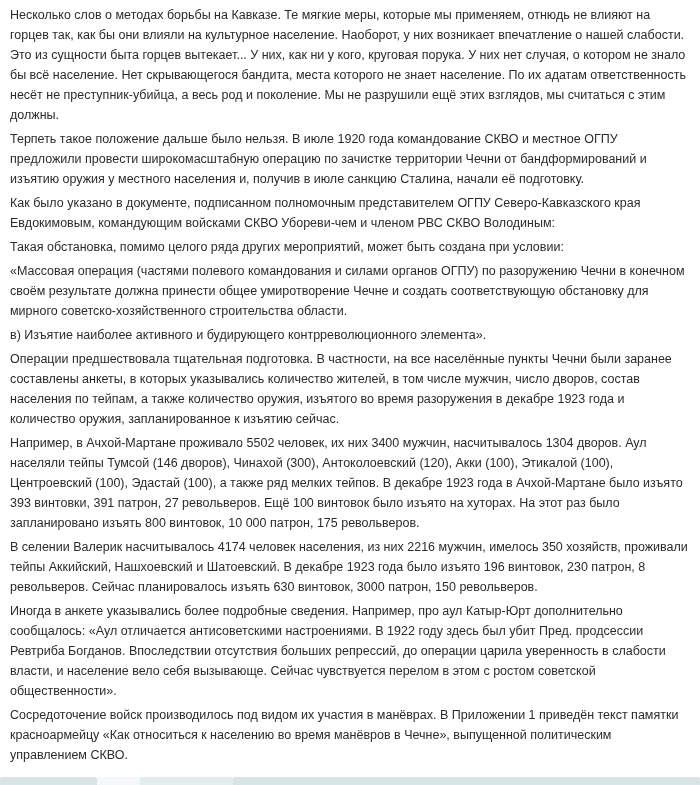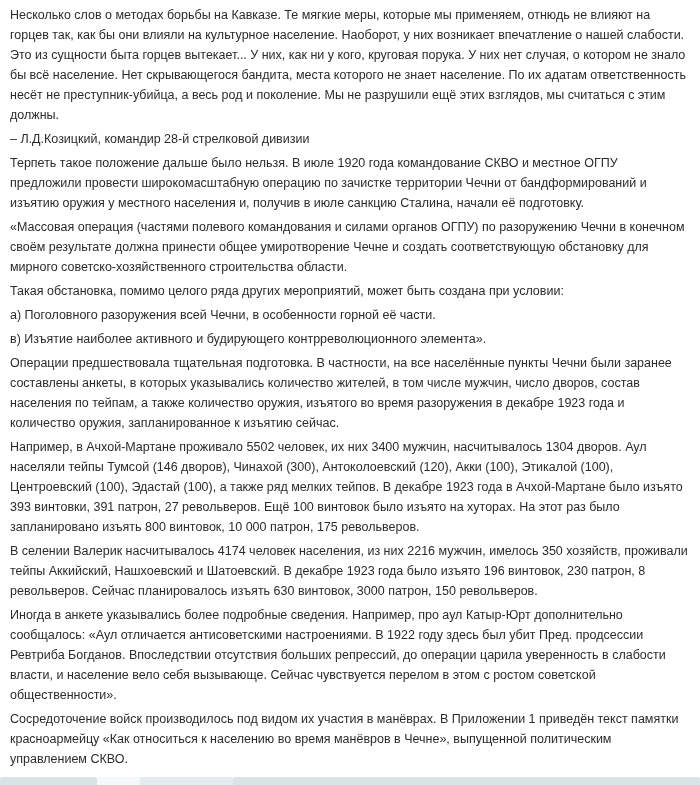--- a/index.html
+++ b/index.html
@@ -53,25 +53,24 @@
     height: 100%;
     background: var(--strip, #d9e4e9);
     border-radius: 2px 2px 0 0;
   }
 </style>
 </head>
 <body>
 
 <div class="article">
   <p>Несколько слов о методах борьбы на Кавказе. Те мягкие меры, которые мы применяем, отнюдь не влияют на горцев так, как бы они влияли на культурное население. Наоборот, у них возникает впечатление о нашей слабости. Это из сущности быта горцев вытекает... У них, как ни у кого, круговая порука. У них нет случая, о котором не знало бы всё население. Нет скрывающегося бандита, места которого не знает население. По их адатам ответственность несёт не преступник-убийца, а весь род и поколение. Мы не разрушили ещё этих взглядов, мы считаться с этим должны.</p>
-  <p>– Л.Д.Козицкий, командир 28-й стрелковой дивизии</p>
   <p>Терпеть такое положение дальше было нельзя. В июле 1920 года командование СКВО и местное ОГПУ предложили провести широкомасштабную операцию по зачистке территории Чечни от бандформирований и изъятию оружия у местного населения и, получив в июле санкцию Сталина, начали её подготовку.</p>
+  <p>Как было указано в документе, подписанном полномочным представителем ОГПУ Северо-Кавказского края Евдокимовым, командующим войсками СКВО Убореви-чем и членом РВС СКВО Володиным:</p>
+  <p>Такая обстановка, помимо целого ряда других мероприятий, может быть создана при условии:</p>
   <p>«Массовая операция (частями полевого командования и силами органов ОГПУ) по разоружению Чечни в конечном своём результате должна принести общее умиротворение Чечне и создать соответствующую обстановку для мирного советско-хозяйственного строительства области.</p>
-  <p>Такая обстановка, помимо целого ряда других мероприятий, может быть создана при условии:</p>
-  <p>а) Поголовного разоружения всей Чечни, в особенности горной её части.</p>
   <p>в) Изъятие наиболее активного и будирующего контрреволюционного элемента».</p>
   <p>Операции предшествовала тщательная подготовка. В частности, на все населённые пункты Чечни были заранее составлены анкеты, в которых указывались количество жителей, в том числе мужчин, число дворов, состав населения по тейпам, а также количество оружия, изъятого во время разоружения в декабре 1923 года и количество оружия, запланированное к изъятию сейчас.</p>
   <p>Например, в Ачхой-Мартане проживало 5502 человек, их них 3400 мужчин, насчитывалось 1304 дворов. Аул населяли тейпы Тумсой (146 дворов), Чинахой (300), Антоколоевский (120), Акки (100), Этикалой (100), Центроевский (100), Эдастай (100), а также ряд мелких тейпов. В декабре 1923 года в Ачхой-Мартане было изъято 393 винтовки, 391 патрон, 27 револьверов. Ещё 100 винтовок было изъято на хуторах. На этот раз было запланировано изъять 800 винтовок, 10 000 патрон, 175 револьверов.</p>
   <p>В селении Валерик насчитывалось 4174 человек населения, из них 2216 мужчин, имелось 350 хозяйств, проживали тейпы Аккийский, Нашхоевский и Шатоевский. В декабре 1923 года было изъято 196 винтовок, 230 патрон, 8 револьверов. Сейчас планировалось изъять 630 винтовок, 3000 патрон, 150 револьверов.</p>
   <p>Иногда в анкете указывались более подробные сведения. Например, про аул Катыр-Юрт дополнительно сообщалось: «Аул отличается антисоветскими настроениями. В 1922 году здесь был убит Пред. продсессии Ревтриба Богданов. Впоследствии отсутствия больших репрессий, до операции царила уверенность в слабости власти, и население вело себя вызывающе. Сейчас чувствуется перелом в этом с ростом советской общественности».</p>
   <p>Сосредоточение войск производилось под видом их участия в манёврах. В Приложении 1 приведён текст памятки красноармейцу «Как относиться к населению во время манёвров в Чечне», выпущенной политическим управлением СКВО.</p>
 </div>
 
 <div class="cutoff-strip">
   <div class="seg-left"></div>

